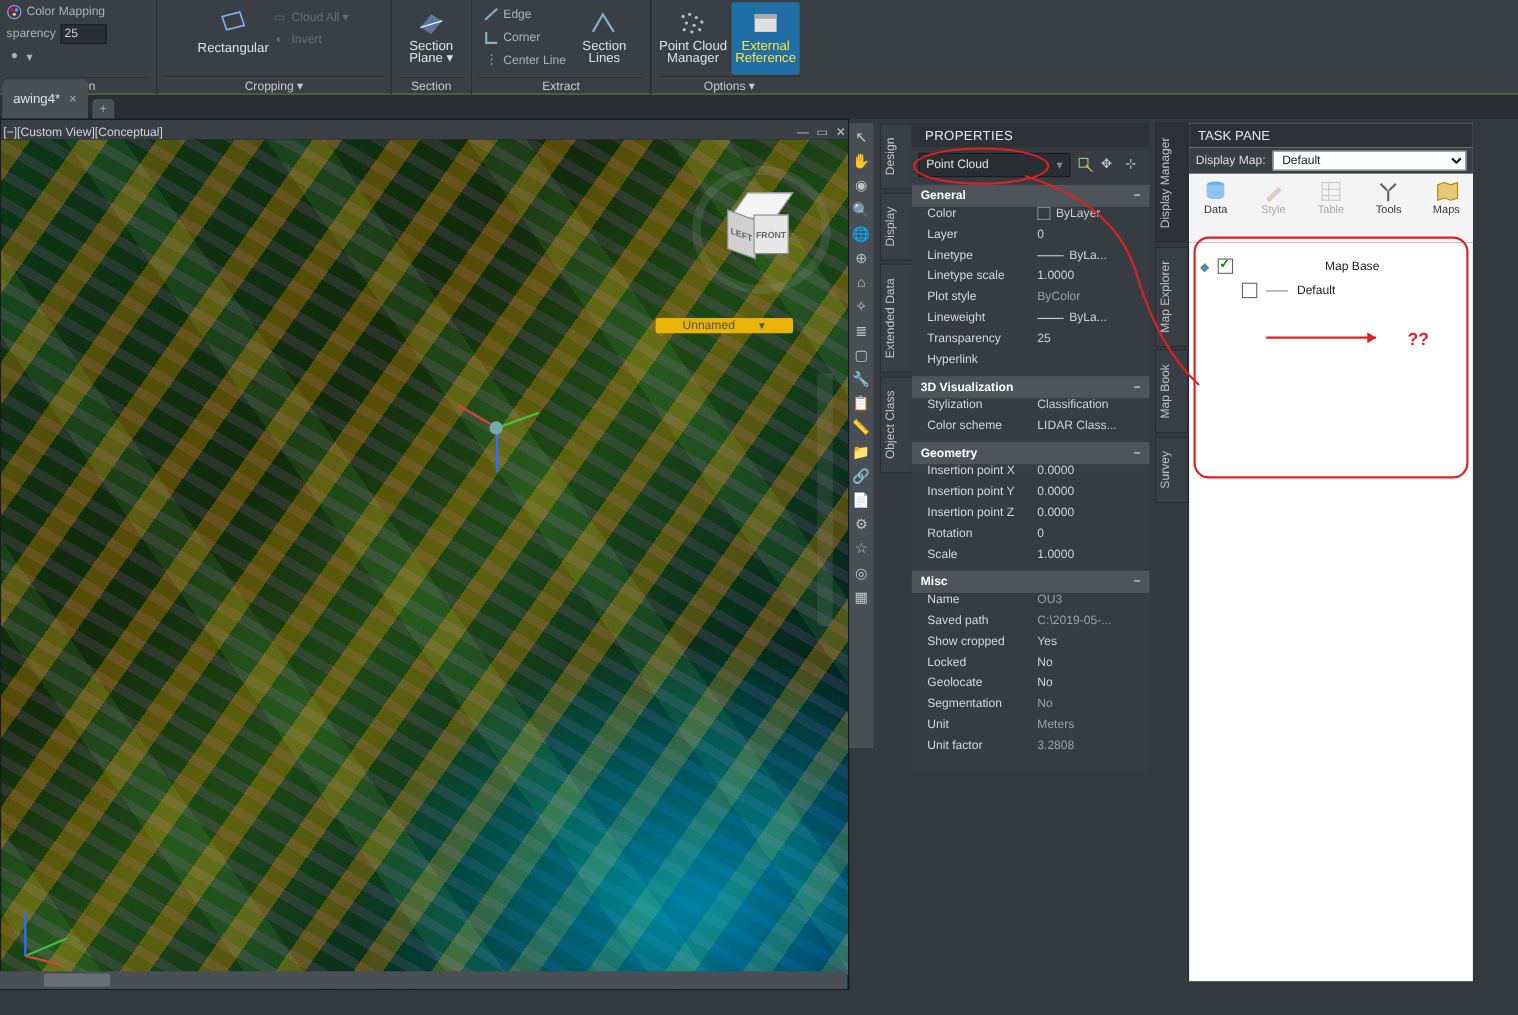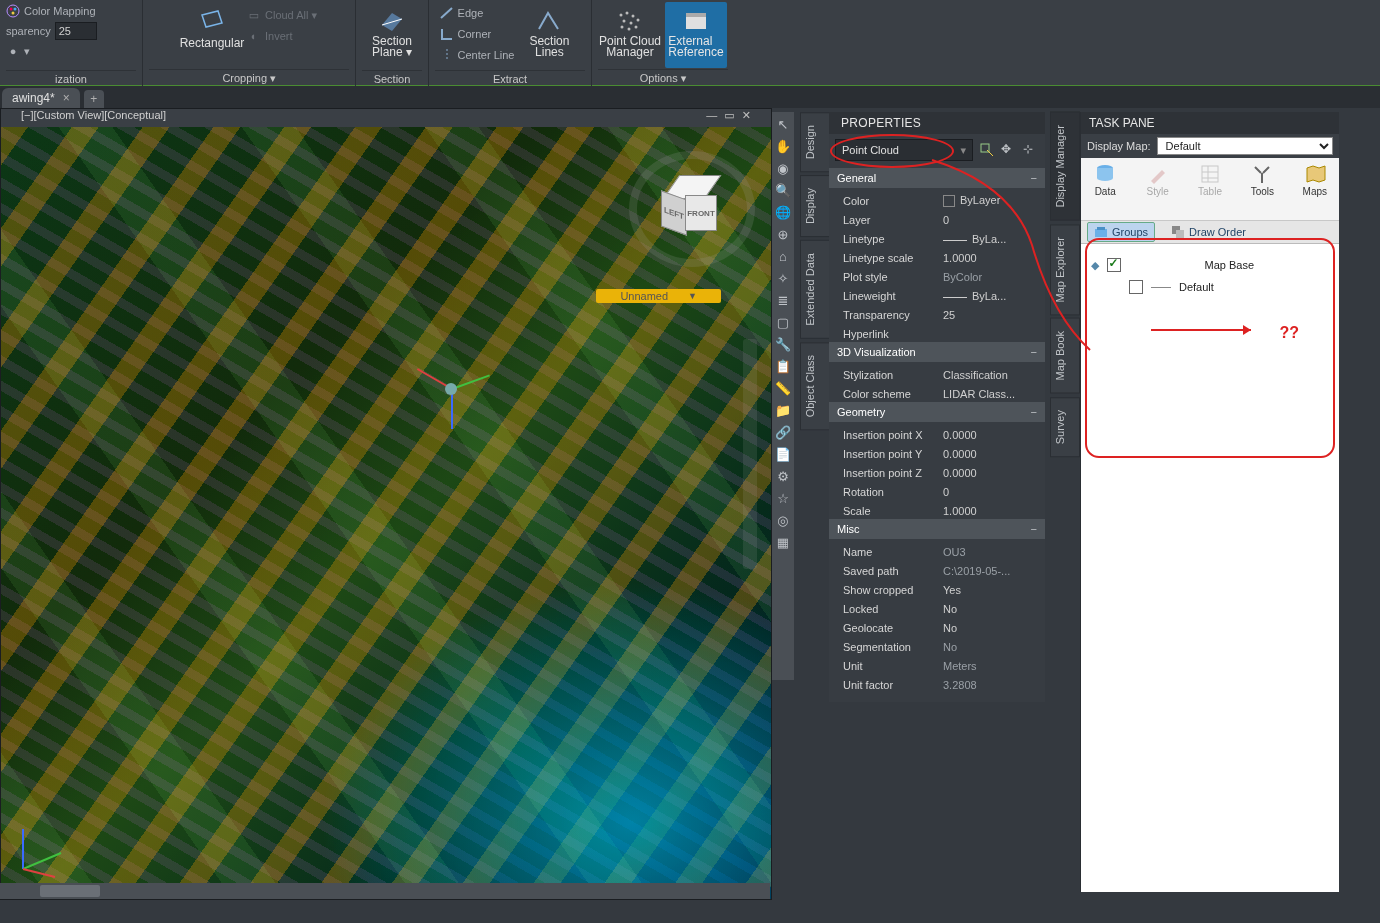--- a/index.html
+++ b/index.html
@@ -13,27 +13,27 @@
   .big-btn{display:flex;flex-direction:column;align-items:center;justify-content:flex-start;width:62px;height:62px;padding-top:4px;color:#e0e0e0;border-radius:2px}
   .big-btn.sel{background:#1f6ea5}
   .big-ico{width:30px;height:30px;display:flex;align-items:center;justify-content:center}
   .mini-row{display:flex;align-items:center;gap:4px;color:#aeb2b8;font-size:11px;height:18px}
   .mini-row.dis{color:#6a6f76}
   .mini-ico{width:14px;height:14px;display:inline-flex;align-items:center;justify-content:center}
   .spin{width:34px;height:16px;background:#2a2e33;border:1px solid #1a1d21;color:#d0d0d0;font-size:11px;padding:0 3px;display:inline-flex;align-items:center}
 
   
   .tabbar{position:absolute;left:0;top:86px;right:0;height:22px;background:#2a2e33;display:flex;align-items:flex-end}
-  .doctab{background:#4a4f55;height:20px;display:flex;align-items:center;padding:0 10px;color:#e0e0e0;border-radius:6px 6px 0 0;margin-left:2px;gap:8px}
+  .doctab{background:#4a4f55;height:36px;display:flex;align-items:center;padding:0 10px;color:#e0e0e0;border-radius:6px 6px 0 0;margin-left:2px;gap:8px}
   .doctab .x{color:#b0b0b0;cursor:pointer}
   .addtab{width:20px;height:18px;background:#4a4f55;border-radius:4px 4px 0 0;margin-left:4px;color:#b0b0b0;display:flex;align-items:center;justify-content:center}
 
   
   .viewport{position:absolute;left:0;top:108px;width:770px;height:790px;background:#061015;border:1px solid #1a1d21;overflow:hidden}
-  .vp-header{position:absolute;top:0;left:0;right:0;height:18px;background:#3a3f45;color:#d0d0d0;font-size:11px;display:flex;align-items:flex-start;justify-content:space-between;padding:0 20px}
+  .vp-header{position:absolute;top:0;left:0;right:0;height:18px;background:#3a3f45;color:#d0d0d0;font-size:11px;display:flex;align-items:flex-end;justify-content:space-between;padding:0 2px}
   .vp-ctrls span{margin-left:4px;color:#c0c0c0;cursor:pointer}
   .terrain{position:absolute;inset:18px 0 0 0;background:
      radial-gradient(ellipse 65% 50% at 82% 90%, rgba(0,190,230,.55), transparent 62%),
      repeating-linear-gradient(125deg, rgba(255,170,40,.25) 0 22px, transparent 22px 58px),
      repeating-linear-gradient(30deg, rgba(200,120,220,.12) 0 9px, transparent 9px 22px),
      linear-gradient(135deg, #1a3a22 0%, #1d3018 35%, #2a4a24 52%, #143024 74%, #0a1a2a 100%);
      filter:contrast(1.08) saturate(1.25);
   }
   .terrain::before{content:"";position:absolute;inset:0;
      background:repeating-linear-gradient(55deg, transparent 0 40px, rgba(70,120,60,.35) 40px 84px, transparent 84px 150px);
@@ -66,23 +66,23 @@
   .sidetab{width:22px;background:#3a3f45;color:#c0c4c8;border:1px solid #2a2e33;writing-mode:vertical-rl;transform:rotate(180deg);padding:12px 3px;font-size:11px;margin-bottom:3px;text-align:center}
 
   
   .props{position:absolute;left:829px;top:112px;width:216px;height:590px;background:#373c42}
   .panel-title{height:22px;background:#2e3237;color:#e6e6e6;padding:0 12px;display:flex;align-items:center;font-size:12px;letter-spacing:.3px}
   .selector-row{height:26px;display:flex;align-items:center;padding:3px 6px;gap:6px}
   .sel-dd{flex:1;height:20px;background:#2a2e33;border:1px solid #1a1d21;display:flex;align-items:center;padding:0 6px;font-size:11px;color:#e0e0e0;position:relative}
   .red-ellipse1{position:absolute;left:-6px;top:-6px;width:120px;height:30px;border:2px solid #d22;border-radius:50%;pointer-events:none}
   .red-curve{position:absolute;left:832px;top:155px;width:260px;height:200px;pointer-events:none;z-index:50}
   .hdr-ico{width:16px;height:16px;color:#c0c4c8}
-  .cat{background:#4e545a;height:20px;display:flex;align-items:center;padding:0 8px;font-weight:400;font-size:11px;color:#fff;margin-top:2px}
+  .cat{background:#4e545a;height:20px;display:flex;align-items:center;padding:0 8px;font-weight:700;font-size:11px;color:#fff;margin-top:2px}
   .cat .exp{margin-left:auto;color:#c0c4c8}
-  .prow{display:flex;height:19px;align-items:flex-end;font-size:11px}
+  .prow{display:flex;height:19px;align-items:flex-start;font-size:11px}
   .prow .k{width:100px;padding-left:14px;color:#d6d6d6}
   .prow .v{flex:1;color:#d0d0d0}
   .prow .v.dim{color:#9aa0a6}
   .prow .sw{width:10px;height:10px;border:1px solid #888;margin-right:5px;display:inline-block;vertical-align:middle}
   .prow .ln{display:inline-block;width:24px;border-top:1px solid #ccc;vertical-align:middle;margin-right:5px}
 
   
   .sidetabs2{position:absolute;left:1050px;top:112px;width:24px;height:760px}
 
   
@@ -241,21 +241,21 @@
           <span style="white-space:pre;text-align:center;line-height:11px">Point Cloud
 Manager</span>
         </div>
         <div class="big-btn sel">
           <span class="big-ico">
               <svg width="26" height="22">
                 <rect x="3" y="3" width="20" height="16" fill="#e0e0e0"></rect>
                 <rect x="3" y="3" width="20" height="4" fill="#aaa"></rect>
               </svg>
             </span>
-          <span style="white-space:pre;text-align:left;line-height:11px;color:#e5e5e5">External
+          <span style="white-space:pre;text-align:center;line-height:11px;color:#fde047">External
 Reference</span>
         </div>
       </div>
       <div class="ribbon-label">Options ▾</div>
     </div>
   </div>
 
   <div class="tabbar">
     <div class="doctab">
       <span>awing4*</span>
@@ -524,40 +524,20 @@
         </div>
         <div class="tool">
           <div class="ti">
             <svg width="22" height="22">
               <path d="M3 5 L9 3 L15 5 L21 3 V17 L15 19 L9 17 L3 19 Z" fill="#e8c878" stroke="#a80"></path>
             </svg>
           </div>
           <span>Maps</span>
         </div>
       </div>
-    <div class="tp-tabs">
-      <div class="tp-tab active">
-        <span>
-            <svg width="14" height="14">
-              <rect x="1" y="4" width="12" height="8" fill="#6ab0e8"></rect>
-              <rect x="3" y="2" width="8" height="3" fill="#4a90c8"></rect>
-            </svg>
-          </span>
-        <span>Groups</span>
-      </div>
-      <div class="tp-tab">
-        <span>
-            <svg width="14" height="14">
-              <rect x="1" y="1" width="8" height="8" fill="#888"></rect>
-              <rect x="5" y="5" width="8" height="8" fill="#bbb"></rect>
-            </svg>
-          </span>
-        <span>Draw Order</span>
-      </div>
-    </div>
     <div class="layerbox">
       <div class="redbox"></div>
       <div class="lrow">
         <span style="color:#58a">◆</span>
         <span class="cb ck"></span>
         <span style="flex:1;text-align:center;">Map Base</span>
       </div>
       <div class="lrow indent">
         <span class="cb"></span>
         <span style="display:inline-block;width:20px;border-top:1px solid #888"></span>

